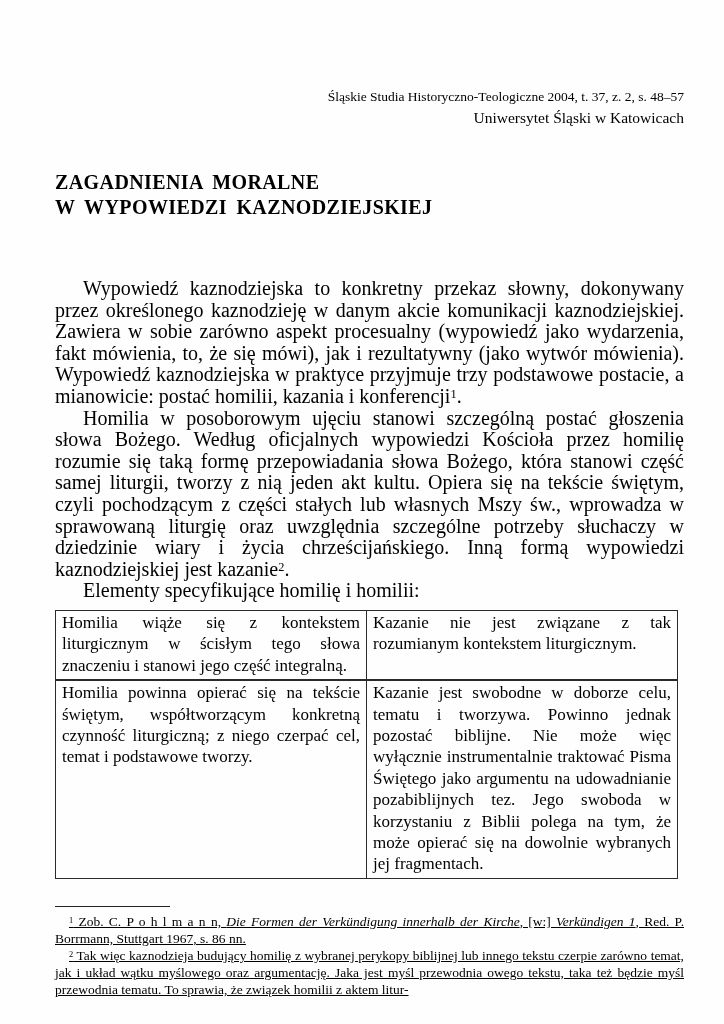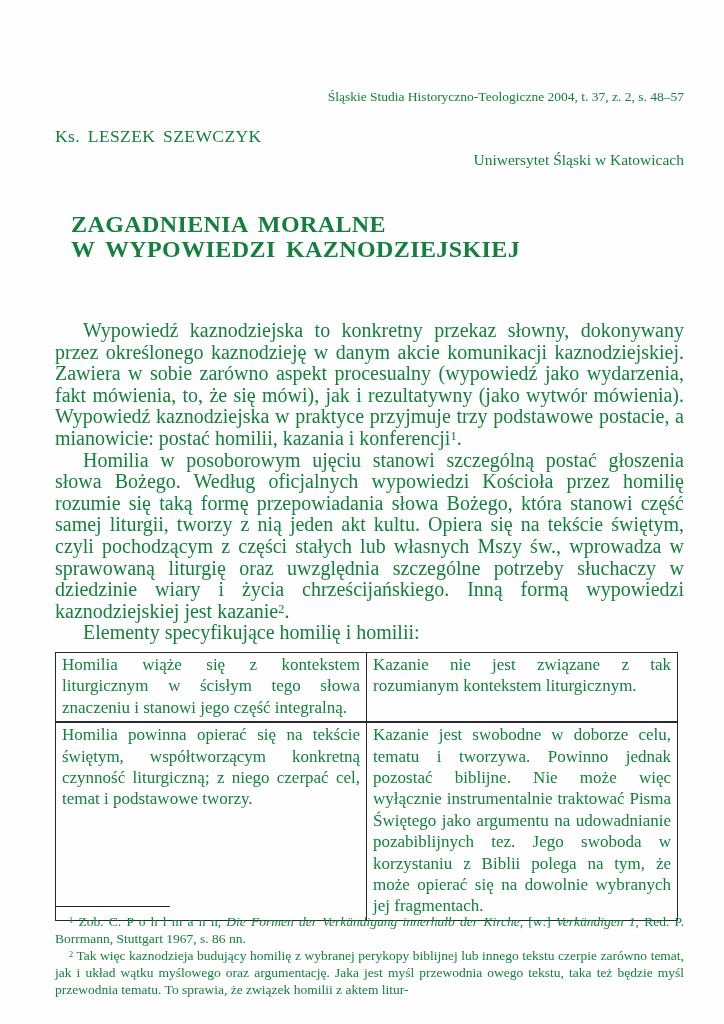--- a/index.html
+++ b/index.html
@@ -6,21 +6,21 @@
     margin: 0;
     padding: 0;
     background: #e8e8e8;
   }
   .page {
     position: relative;
     width: 724px;
     height: 1024px;
     margin: 0 auto;
     background: #fefefe;
-    color: #15803d;
+    color: #000000;
     font-family: "Liberation Serif", "DejaVu Serif", serif;
     overflow: hidden;
   }
   .flow {
     position: absolute;
     top: 0; left: 55px;
     width: 629px;
   }
   .journal-line {
     margin-top: 88px;
@@ -36,22 +36,22 @@
     letter-spacing: 0.4px;
     word-spacing: 3px;
   }
   .affiliation {
     margin-top: 3px;
     font-size: 15.5px;
     line-height: 19px;
     text-align: right;
   }
   .title {
-    margin: 43px 0 0 16px;
-    font-size: 24px;
+    margin: 43px 0 0 0;
+    font-size: 20px;
     font-weight: bold;
     line-height: 25px;
     letter-spacing: 0.4px;
     word-spacing: 4px;
   }
   .body-text {
     margin-top: 58px;
     font-size: 20px;
     line-height: 21.6px;
     text-align: justify;
@@ -98,33 +98,33 @@
     top: 913px;
     left: 55px;
     width: 629px;
     font-size: 13.5px;
     line-height: 17px;
     text-align: justify;
   }
   .fn {
     margin: 0;
     text-indent: 14px;
+    text-decoration: underline;
   }
   .fn i { font-style: italic; }
 </style>
 </head>
 <body>
 
 <div class="page">
 
   <div class="flow">
 
     <div class="journal-line">Śląskie Studia Historyczno-Teologiczne 2004, t. 37, z. 2, s. 48–57</div>
 
-    <div class="author">Ks. LESZEK SZEWCZYK</div>
 
     <div class="affiliation">Uniwersytet Śląski w Katowicach</div>
 
     <h1 class="title"><span>ZAGADNIENIA MORALNE</span><br><span>W WYPOWIEDZI KAZNODZIEJSKIEJ</span></h1>
 
     <div class="body-text">
       <p class="para"><span>Wypowiedź kaznodziejska to konkretny przekaz słowny, dokonywany przez określonego kaznodzieję w danym akcie komunikacji kaznodziejskiej. Zawiera w sobie zarówno aspekt procesualny (wypowiedź jako wydarzenia, fakt mówienia, to, że się mówi), jak i rezultatywny (jako wytwór mówienia). Wypowiedź kaznodziejska w praktyce przyjmuje trzy podstawowe postacie, a mianowicie: postać homilii, kazania i konferencji</span><sup>1</sup><span>.</span></p>
       <p class="para"><span>Homilia w posoborowym ujęciu stanowi szczególną postać głoszenia słowa Bożego. Według oficjalnych wypowiedzi Kościoła przez homilię rozumie się taką formę przepowiadania słowa Bożego, która stanowi część samej liturgii, tworzy z nią jeden akt kultu. Opiera się na tekście świętym, czyli pochodzącym z części stałych lub własnych Mszy św., wprowadza w sprawowaną liturgię oraz uwzględnia szczególne potrzeby słuchaczy w dziedzinie wiary i życia chrześcijańskiego. Inną formą wypowiedzi kaznodziejskiej jest kazanie</span><sup>2</sup><span>.</span></p>
       <p class="para"><span>Elementy specyfikujące homilię i homilii:</span></p>
     </div>

